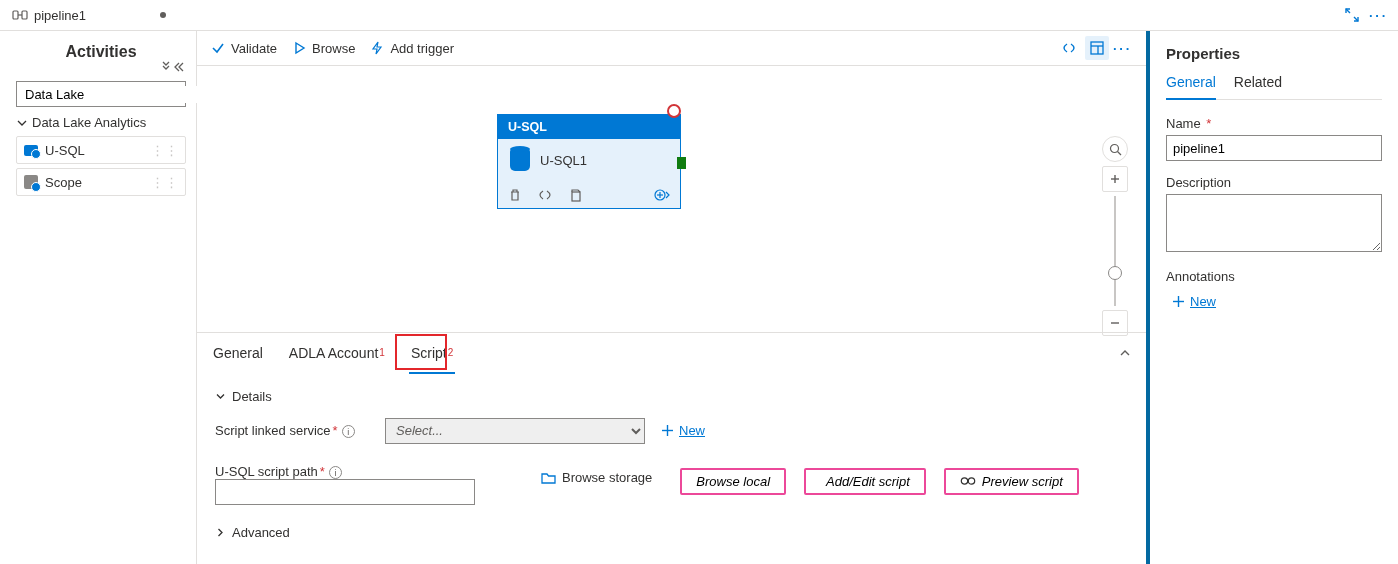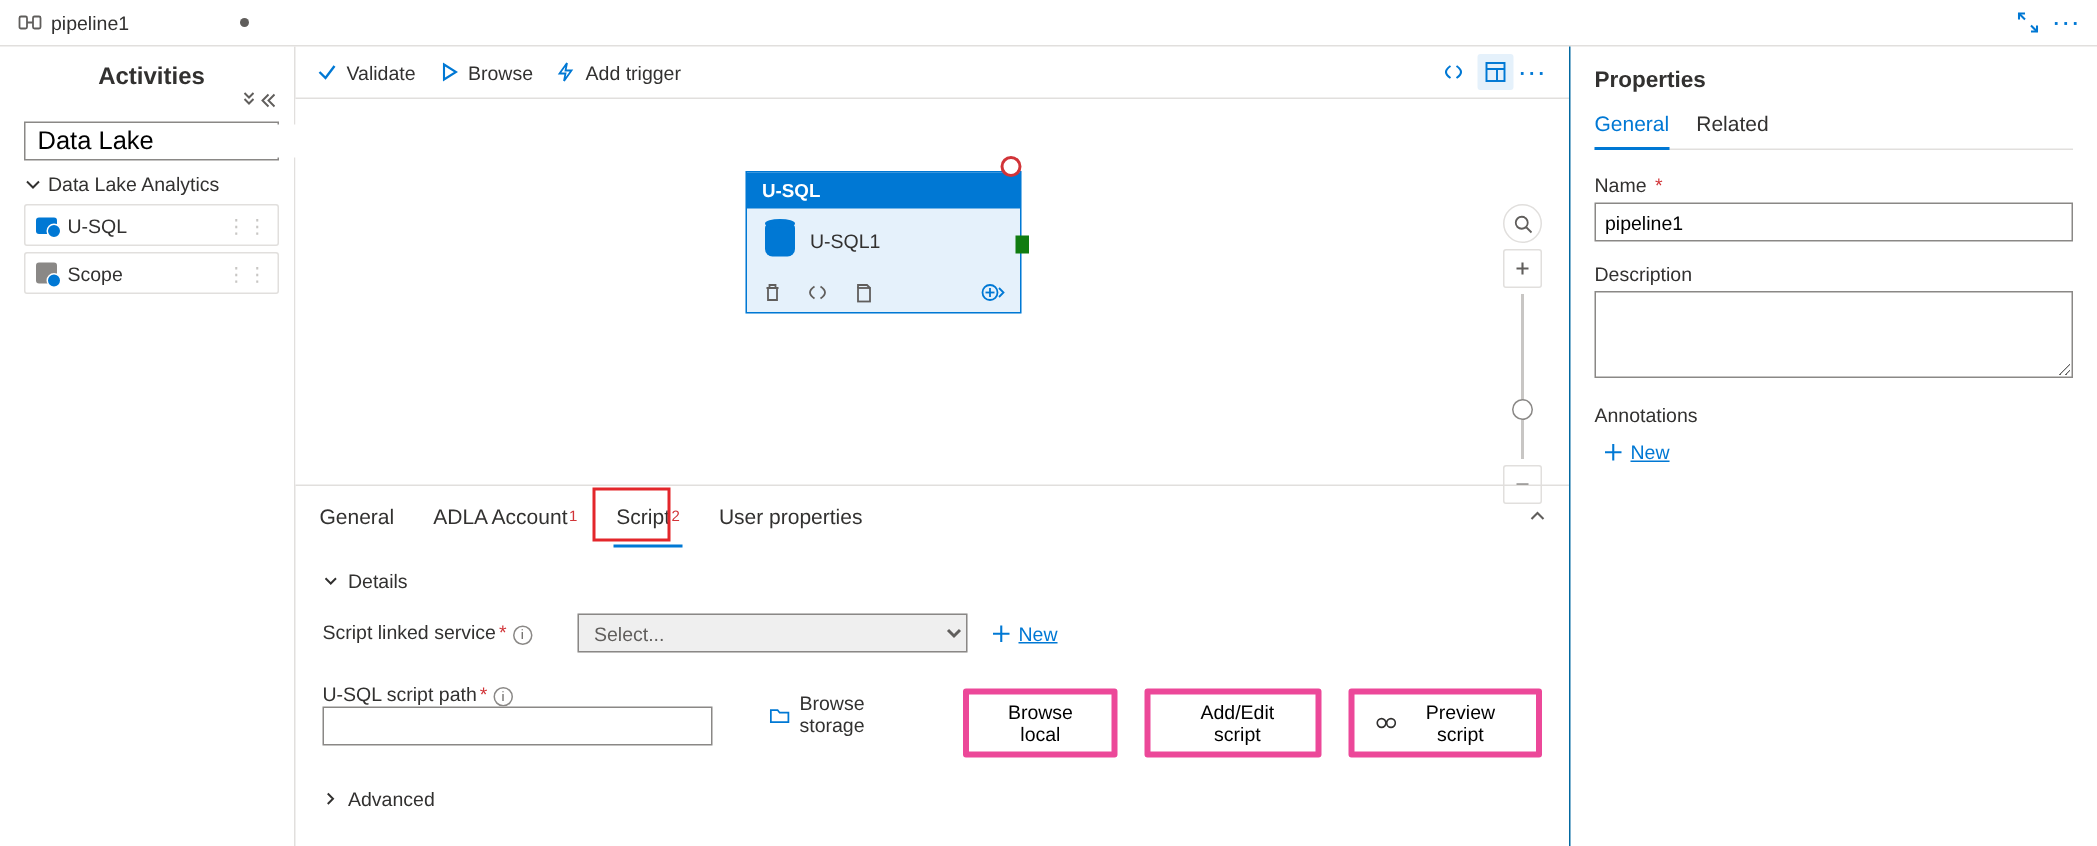--- a/index.html
+++ b/index.html
@@ -13,21 +13,21 @@
   .top-actions svg, .top-actions .more { color:#0078d4; }
   .more { letter-spacing:2px; font-weight:bold; color:#0078d4; }
 
   .main { display:flex; height:533px; }
 
   
   .left-panel { width:197px; border-right:1px solid #e1dfdd; padding:8px 10px 0 16px; }
   .left-panel h2 { font-size:16px; font-weight:600; margin:4px 0 8px 0; display:flex; align-items:center;flex-direction:column; }
   .left-panel h2 .collapse { margin-left:auto; display:flex; gap:2px; color:#605e5c; font-size:11px;}
   .search-box { display:flex; align-items:center; border:1px solid #8a8886; height:26px; padding:0 6px; margin-bottom:8px; }
-  .search-box input { border:none; outline:none; font-size:17px; flex:1; }
+  .search-box input { border:none; outline:none; font-size:13px; flex:1; }
   .group-header { display:flex; align-items:center; font-size:13px; margin:6px 0; cursor:pointer; }
   .activity-item { display:flex; align-items:center; border:1px solid #e1dfdd; height:28px; padding:0 6px; margin:4px 0; border-radius:2px; background:#fff; }
   .activity-item .grip { margin-left:auto; color:#c8c6c4; letter-spacing:1px;}
   .activity-item .ai-icon { width:16px; height:16px; margin-right:6px; display:inline-flex; align-items:center; justify-content:center; }
   .usql-mini { width:14px; height:11px; background:#0078d4; border-radius:2px; position:relative;}
   .usql-mini::after { content:""; position:absolute; right:-3px; bottom:-3px; width:8px; height:8px; background:#0078d4; border-radius:50%; border:1px solid #fff;}
   .scope-mini { width:14px; height:14px; background:#8a8886; border-radius:2px; position:relative;}
   .scope-mini::after { content:""; position:absolute; right:-3px; bottom:-3px; width:8px; height:8px; background:#0078d4; border-radius:50%; border:1px solid #fff;}
 
   
@@ -65,30 +65,30 @@
   .bottom-tabs .tab.active::after { content:""; position:absolute; left:0; right:0; bottom:-1px; height:2px; background:#0078d4; }
   .red-box { position:absolute; border:2px solid #e3262b; pointer-events:none; }
   .tab-collapse { margin-left:auto; color:#605e5c; font-size:14px; cursor:pointer; }
 
   .bottom-content { padding:10px 18px; }
   .collapsible { display:flex; align-items:center; gap:6px; font-size:13px; margin:6px 0 14px 0; cursor:pointer;}
   .form-row { display:flex; align-items:center; margin-bottom:20px; }
   .form-label { width:170px; font-size:13px; }
   .req { color:#d13438; margin-left:2px; }
   .info-icon { display:inline-flex; width:13px; height:13px; border:1px solid #8a8886; border-radius:50%; align-items:center; justify-content:center; font-size:9px; color:#605e5c; margin-left:4px;}
-  select.form-select { width:260px; height:26px; border:1px solid #8a8886; font-size:13px; padding:0 6px; color:#605e5c;}
+  select.form-select { width:260px; height:26px; border:1px solid #8a8886; font-size:13px; padding:0 6px; color:#605e5c;font-style:italic;}
   .plus-new { color:#0078d4; display:flex; align-items:center; gap:5px; margin-left:16px; cursor:pointer;text-decoration:underline;}
   input.form-input { width:260px; height:26px; border:1px solid #8a8886; font-size:13px; padding:0 6px;}
   .link-btn { color:#323130; display:flex; align-items:center; gap:6px; cursor:pointer;}
   .link-btn svg { color:#0078d4; }
-  .btn-outline { border:4px solid #ec4899; padding:4px 14px; border-radius:2px; background:#fff; cursor:pointer; font-size:13px;}
+  .btn-outline { border:2px solid #ec4899; padding:4px 14px; border-radius:2px; background:#fff; cursor:pointer; font-size:13px;font-style:italic;}
   .btn-outline.icon { display:flex; align-items:center; gap:6px;}
 
   
-  .right-panel { width:352px; border-left:1px solid #0369a1; padding:14px 16px; }
+  .right-panel { width:252px; border-left:4px solid #0369a1; padding:14px 16px; }
   .right-panel h3 { margin:0 0 12px 0; font-size:15px; font-weight:600;}
   .r-tabs { display:flex; gap:18px; border-bottom:1px solid #e1dfdd; margin-bottom:16px;}
   .r-tab { padding-bottom:8px; font-size:14px; cursor:pointer;}
   .r-tab.active { color:#0078d4; border-bottom:2px solid #0078d4; margin-bottom:-1px;}
   .field-label { font-size:13px; margin-bottom:4px; }
   .r-input { width:100%; height:26px; border:1px solid #8a8886; padding:0 6px; font-size:13px; margin-bottom:14px;}
   .r-textarea { width:100%; height:58px; border:1px solid #8a8886; resize:both; margin-bottom:14px; font-size:13px; padding:4px;}
 
   svg { display:block; }
 </style>
@@ -266,23 +266,20 @@
         <div class="tab">
             <span>General</span>
           </div>
         <div class="tab">
             <span>ADLA Account</span>
             <sup>1</sup>
           </div>
         <div class="tab active">
             <span>Script</span>
             <sup>2</sup>
-          </div>
-        <div class="tab">
-            <span>User properties</span>
           </div>
         <span class="tab-collapse">
           <svg width="14" height="14" viewBox="0 0 14 14">
               <path d="M3 9 L7 5 L11 9" stroke="#605e5c" stroke-width="1.4" fill="none"></path>
             </svg>
         </span>
         <div class="red-box" style="left:198px; top:1px; width:52px; height:36px;"></div>
       </div>
       <div class="bottom-content">
         <div class="collapsible">

